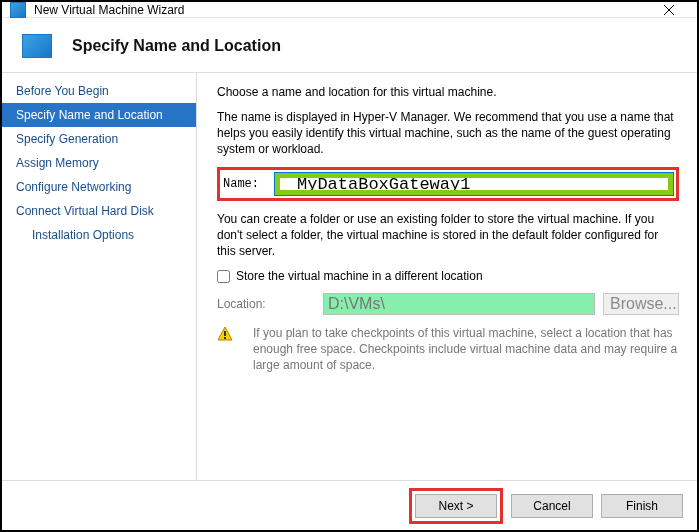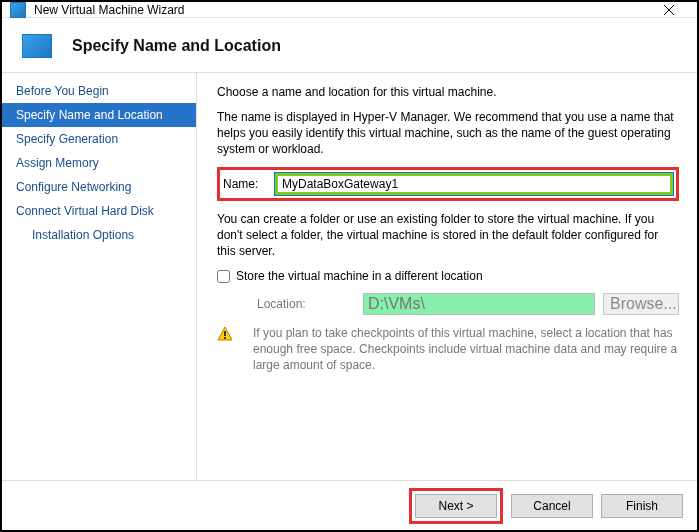--- a/index.html
+++ b/index.html
@@ -84,33 +84,34 @@
     font-size: 12px;
     color: #000;
     display: flex;
     flex-direction: column;
     gap: 10px;
   }
   .row {
     display: flex;
     align-items: center;
     gap: 8px;
+    font-family: Liberation Mono, monospace;
   }
   .name-row {
     border: 3px solid #e63030;
     padding: 3px;
   }
   .name-label { width: 44px; }
   .name-input {
     flex: 1;
     height: 22px;
-    border: 3px solid #84cc16;
-    padding: 2px 4px;
+    border: 5px solid #84cc16;
+    padding: 2px 17px;
     font-family: inherit;
-    font-size: 12px;
+    font-size: 17px;
     outline: 1px solid #0078d7;
   }
   .checkbox-row { display: flex; align-items: center; gap: 6px; }
   input[type=checkbox] { width: 13px; height: 13px; margin:0; }
   .loc-row { display:flex; align-items:center; gap:8px; color:#777; }
   .loc-input {
     flex: 1;
     height: 22px;
     border: 1px solid #bbb;
     background: #86efac;
@@ -197,21 +198,21 @@
       </div>
 
       <div style="line-height:16px;">You can create a folder or use an existing folder to store the virtual machine. If you don't select a folder, the virtual machine is stored in the default folder configured for this server.</div>
 
       <div class="checkbox-row">
         <input type="checkbox" id="storechk" style="">
         <label for="storechk">Store the virtual machine in a different location</label>
       </div>
 
       <div class="loc-row">
-        <div style="width:54px;margin-left:40px;">Location:</div>
+        <div style="width:54px;">Location:</div>
         <input class="loc-input" type="text" disabled="" value="D:\VMs\" style="">
         <button class="browse-btn" disabled="">Browse...</button>
       </div>
 
       <div class="warning-row">
         <svg class="warn-icon" viewBox="0 0 16 16">
           <polygon points="8,1 15,14 1,14" fill="#ffcf00" stroke="#b38600" stroke-width="1"></polygon>
           <rect x="7" y="5" width="2" height="5" fill="#333"></rect>
           <rect x="7" y="11" width="2" height="2" fill="#333"></rect>
         </svg>

